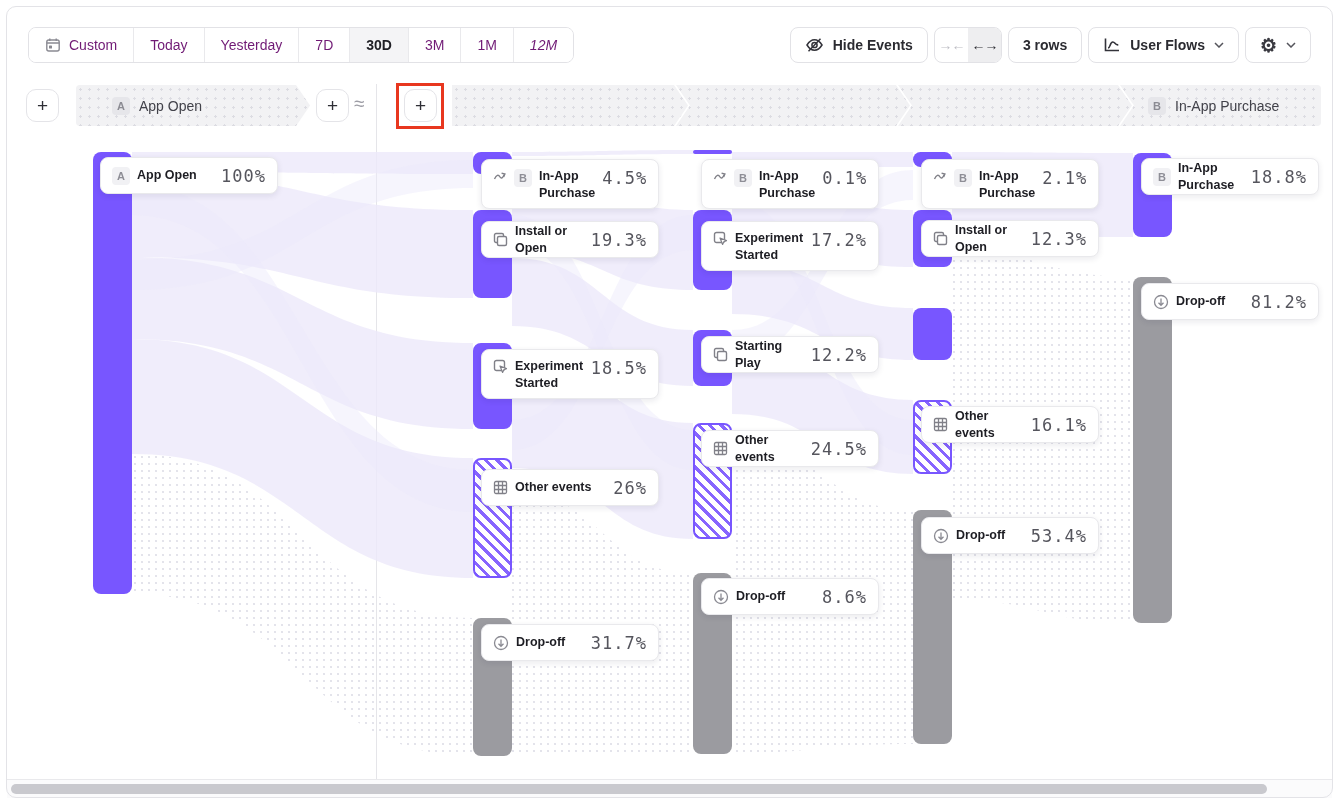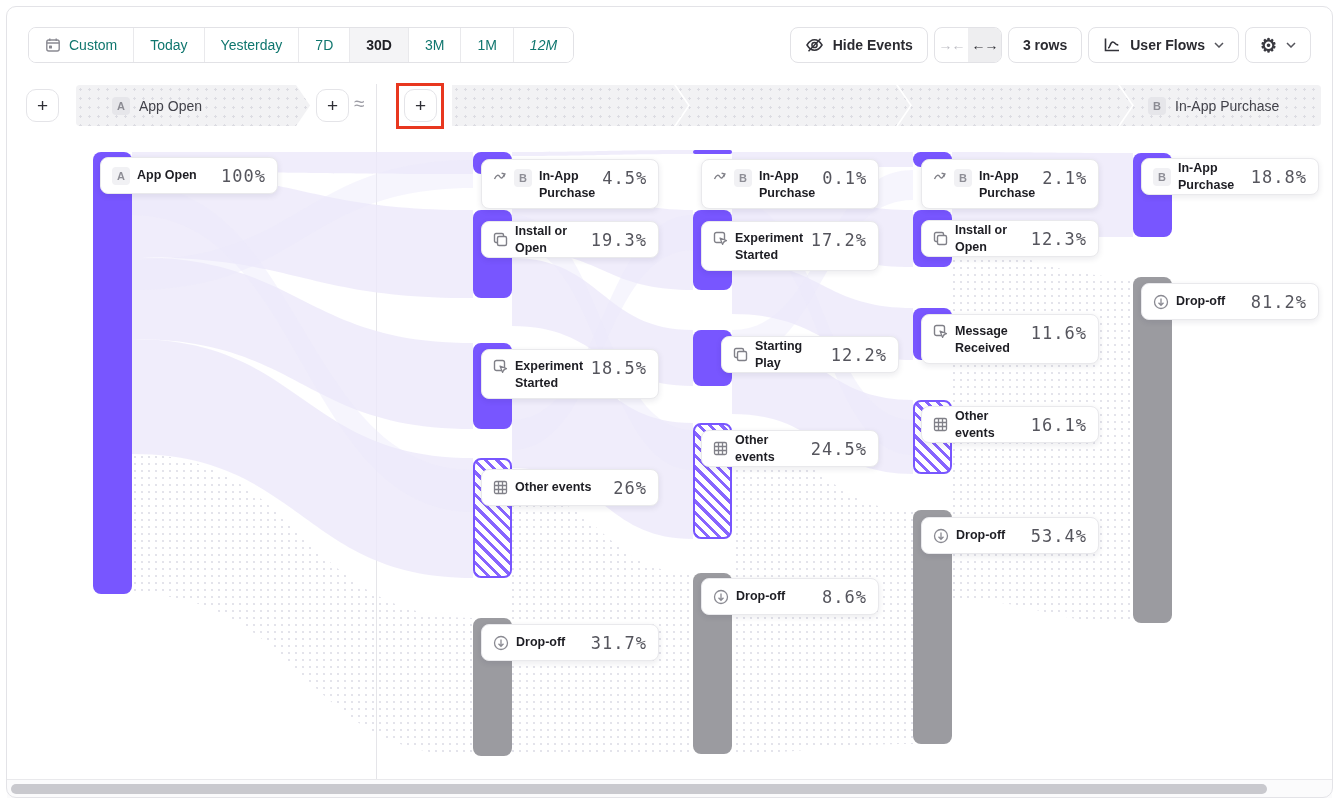--- a/index.html
+++ b/index.html
@@ -5,21 +5,21 @@
   * { margin:0; padding:0; box-sizing:border-box; }
   html,body { width:1339px; height:804px; background:#fff; font-family:"Liberation Sans", sans-serif; }
   #root { position:relative; width:1339px; height:804px; background:#fff; overflow:hidden; }
 
   
   .frame { position:absolute; inset:6px; border:1px solid #e3e3e7; border-radius:10px; z-index:9; pointer-events:none; }
 
   
   .toolbar { position:absolute; left:28px; right:28px; top:27px; height:36px; display:flex; justify-content:space-between; align-items:center; z-index:5; }
   .rangegroup { display:flex; height:36px; border:1px solid #e2e2e6; border-radius:8px; overflow:hidden; background:#fff; }
-  .rangebtn { display:flex; align-items:center; gap:8px; padding:0 16px; font-size:14px; color:#0f766e; border-right:1px solid #e9e9ec; cursor:pointer; background:#fff; white-space:nowrap; }
+  .rangebtn { display:flex; align-items:center; gap:8px; padding:0 16px; font-size:14px; color:#701a75; border-right:1px solid #e9e9ec; cursor:pointer; background:#fff; white-space:nowrap; }
   .rangebtn:last-child { border-right:none;font-style:italic; }
   .rangebtn.active { background:#f4f4f6; color:#1f1f25; font-weight:700; }
   .rightcluster { display:flex; gap:6px; align-items:center; }
   .tbtn { display:flex; align-items:center; gap:9px; height:36px; padding:0 14px; border:1px solid #e2e2e6; border-radius:8px; background:#fff; font-size:14px; font-weight:600; color:#2b2b31; cursor:pointer; white-space:nowrap; }
   .arrowseg { display:flex; height:36px; border:1px solid #e2e2e6; border-radius:8px; overflow:hidden; }
   .arrowcell { width:33px; display:flex; align-items:center; justify-content:center; font-size:14px; letter-spacing:-1px; cursor:pointer; }
   .arrowcell.dis { color:#bdbdc4; }
   .arrowcell.on { background:#eeeef0; color:#2b2b31; }
   .gearchar { font-size:19px; color:#3a3a41; line-height:1; }
 
@@ -304,21 +304,21 @@
   <div class="card card2" style="left:701px; top:221px;">
     <span class="icn">
         <svg width="15" height="15" viewBox="0 0 15 15">
           <rect x="1.5" y="1.5" width="10" height="10" rx="2" fill="none" stroke="#808088" stroke-width="1.4"></rect>
           <path d="M7 7 L13.5 9.6 L10.8 10.8 L9.6 13.5 Z" fill="#fff" stroke="#808088" stroke-width="1.2" stroke-linejoin="round"></path>
         </svg>
       </span>
     <span class="lbl" style="width:84px;">Experiment Started</span>
     <span class="val">17.2%</span>
   </div>
-  <div class="card" style="left:701px; top:336px;margin-left:20px;">
+  <div class="card" style="left:701px; top:336px;">
     <span class="icn">
         <svg width="15" height="15" viewBox="0 0 15 15">
           <rect x="1.5" y="1.5" width="9" height="9" rx="1.5" fill="none" stroke="#808088" stroke-width="1.4"></rect>
           <rect x="4.5" y="4.5" width="9" height="9" rx="1.5" fill="#fff" stroke="#808088" stroke-width="1.4"></rect>
         </svg>
       </span>
     <span class="lbl">Starting Play</span>
     <span class="val">12.2%</span>
   </div>
   <div class="card" style="left:701px; top:430px;">
@@ -355,30 +355,20 @@
   </div>
   <div class="card" style="left:921px; top:220px;">
     <span class="icn">
         <svg width="15" height="15" viewBox="0 0 15 15">
           <rect x="1.5" y="1.5" width="9" height="9" rx="1.5" fill="none" stroke="#808088" stroke-width="1.4"></rect>
           <rect x="4.5" y="4.5" width="9" height="9" rx="1.5" fill="#fff" stroke="#808088" stroke-width="1.4"></rect>
         </svg>
       </span>
     <span class="lbl">Install or Open</span>
     <span class="val">12.3%</span>
-  </div>
-  <div class="card card2" style="left:921px; top:314px;">
-    <span class="icn">
-        <svg width="15" height="15" viewBox="0 0 15 15">
-          <rect x="1.5" y="1.5" width="10" height="10" rx="2" fill="none" stroke="#808088" stroke-width="1.4"></rect>
-          <path d="M7 7 L13.5 9.6 L10.8 10.8 L9.6 13.5 Z" fill="#fff" stroke="#808088" stroke-width="1.2" stroke-linejoin="round"></path>
-        </svg>
-      </span>
-    <span class="lbl" style="width:84px;">Message Received</span>
-    <span class="val">11.6%</span>
   </div>
   <div class="card" style="left:921px; top:406px;">
     <span class="icn">
         <svg width="15" height="15" viewBox="0 0 15 15">
           <rect x="1.5" y="1.5" width="12" height="12" rx="1.5" fill="none" stroke="#808088" stroke-width="1.3"></rect>
           <path d="M5.5 1.5 V13.5 M9.5 1.5 V13.5 M1.5 5.5 H13.5 M1.5 9.5 H13.5" stroke="#808088" stroke-width="1.3" fill="none"></path>
         </svg>
       </span>
     <span class="lbl">Other events</span>
     <span class="val">16.1%</span>

